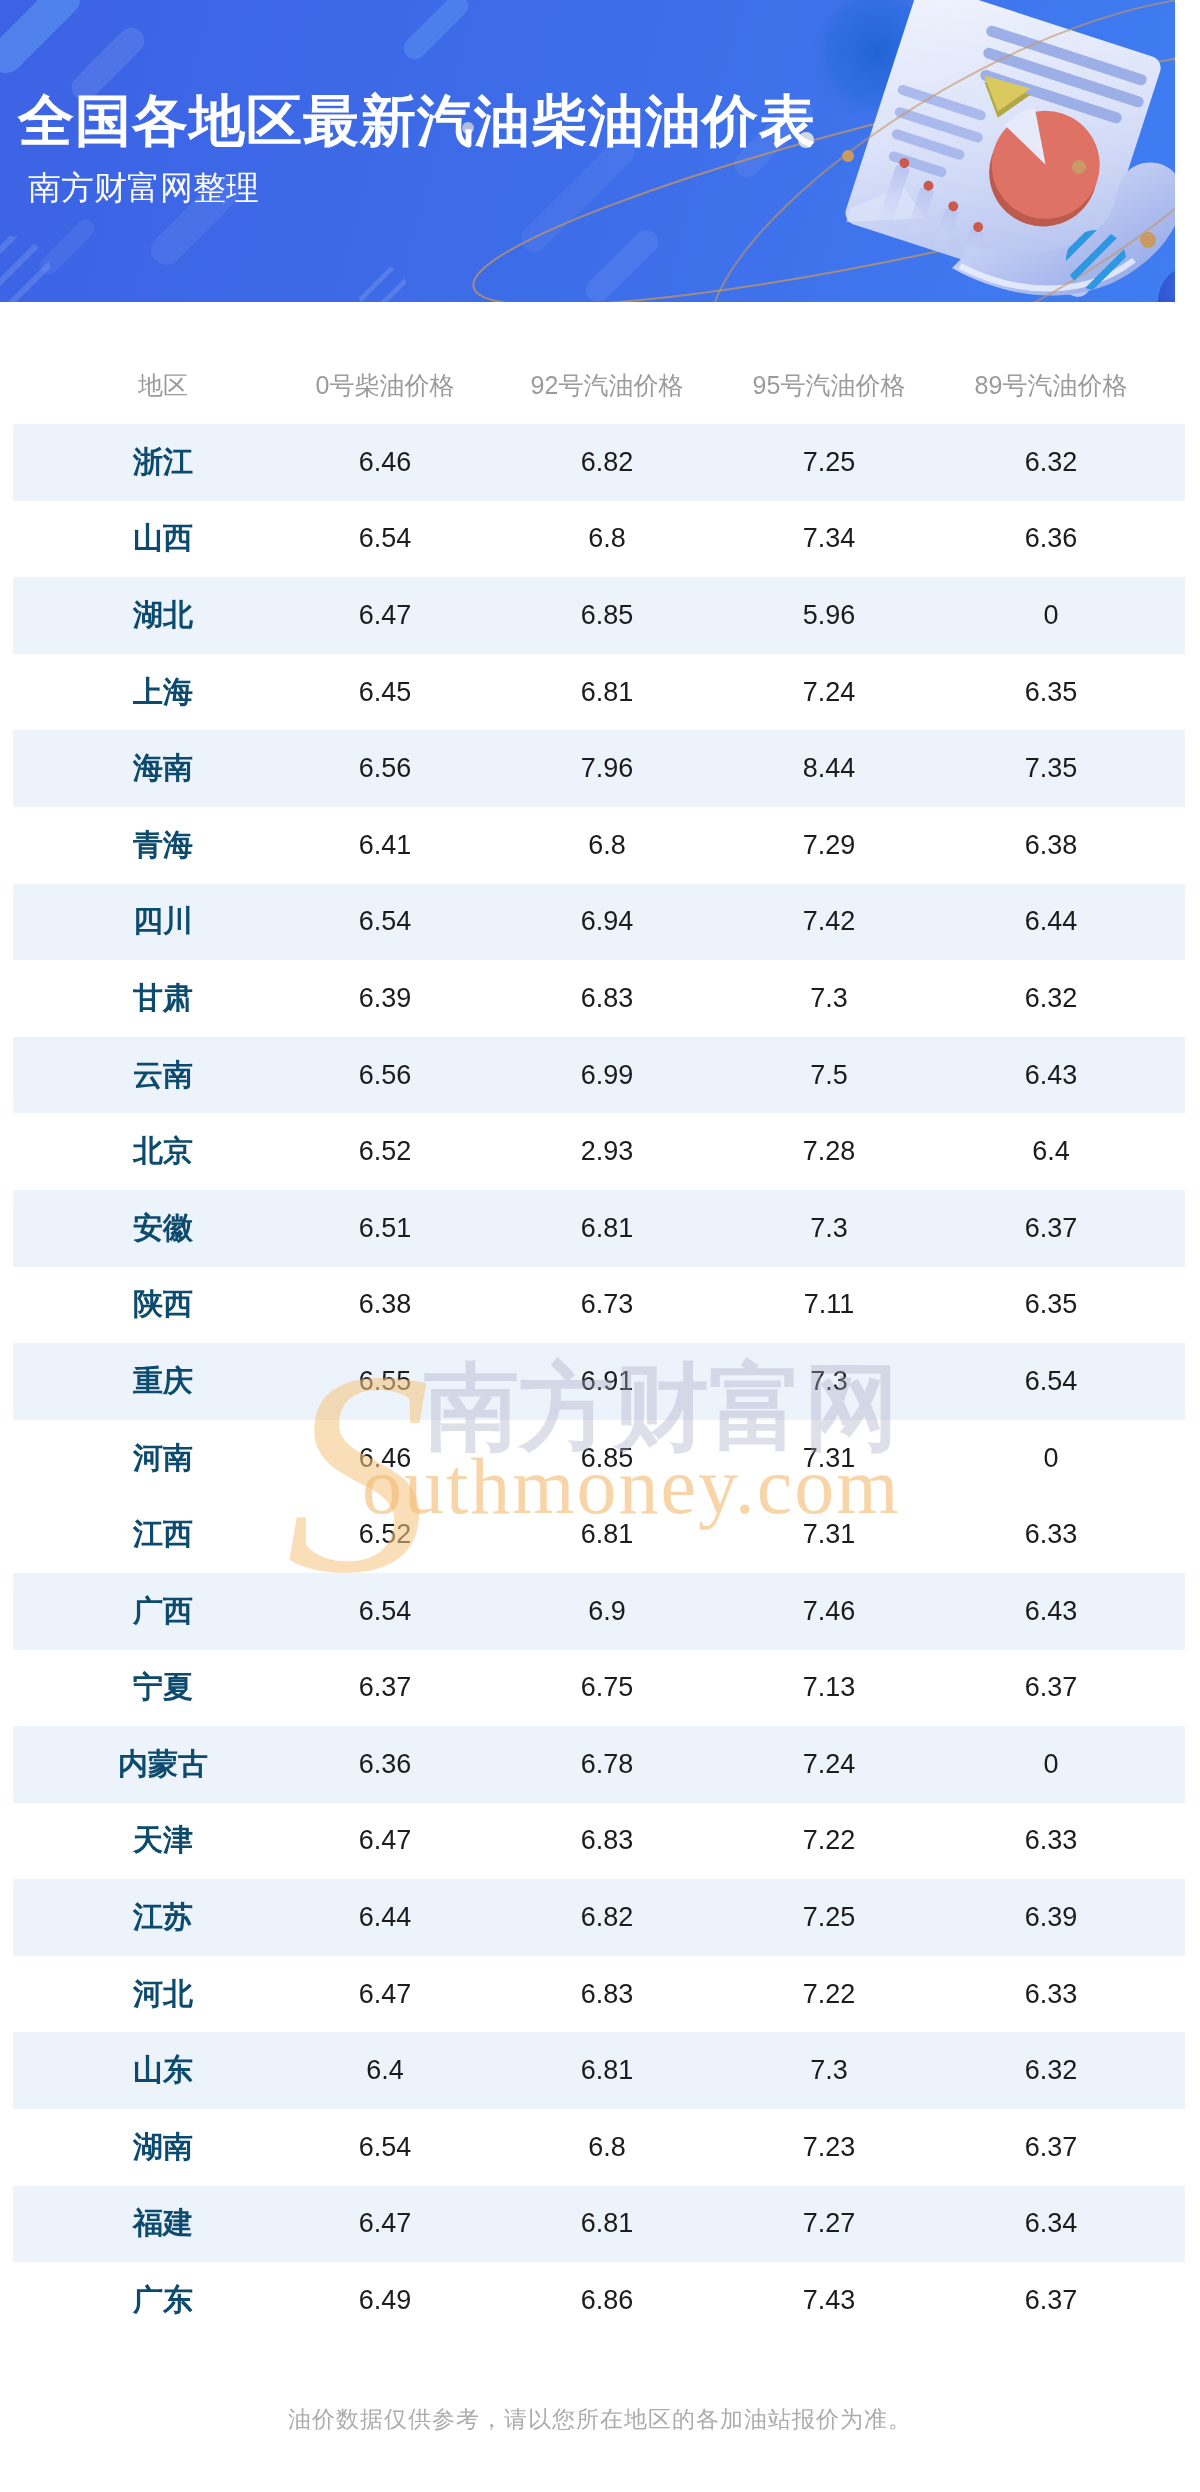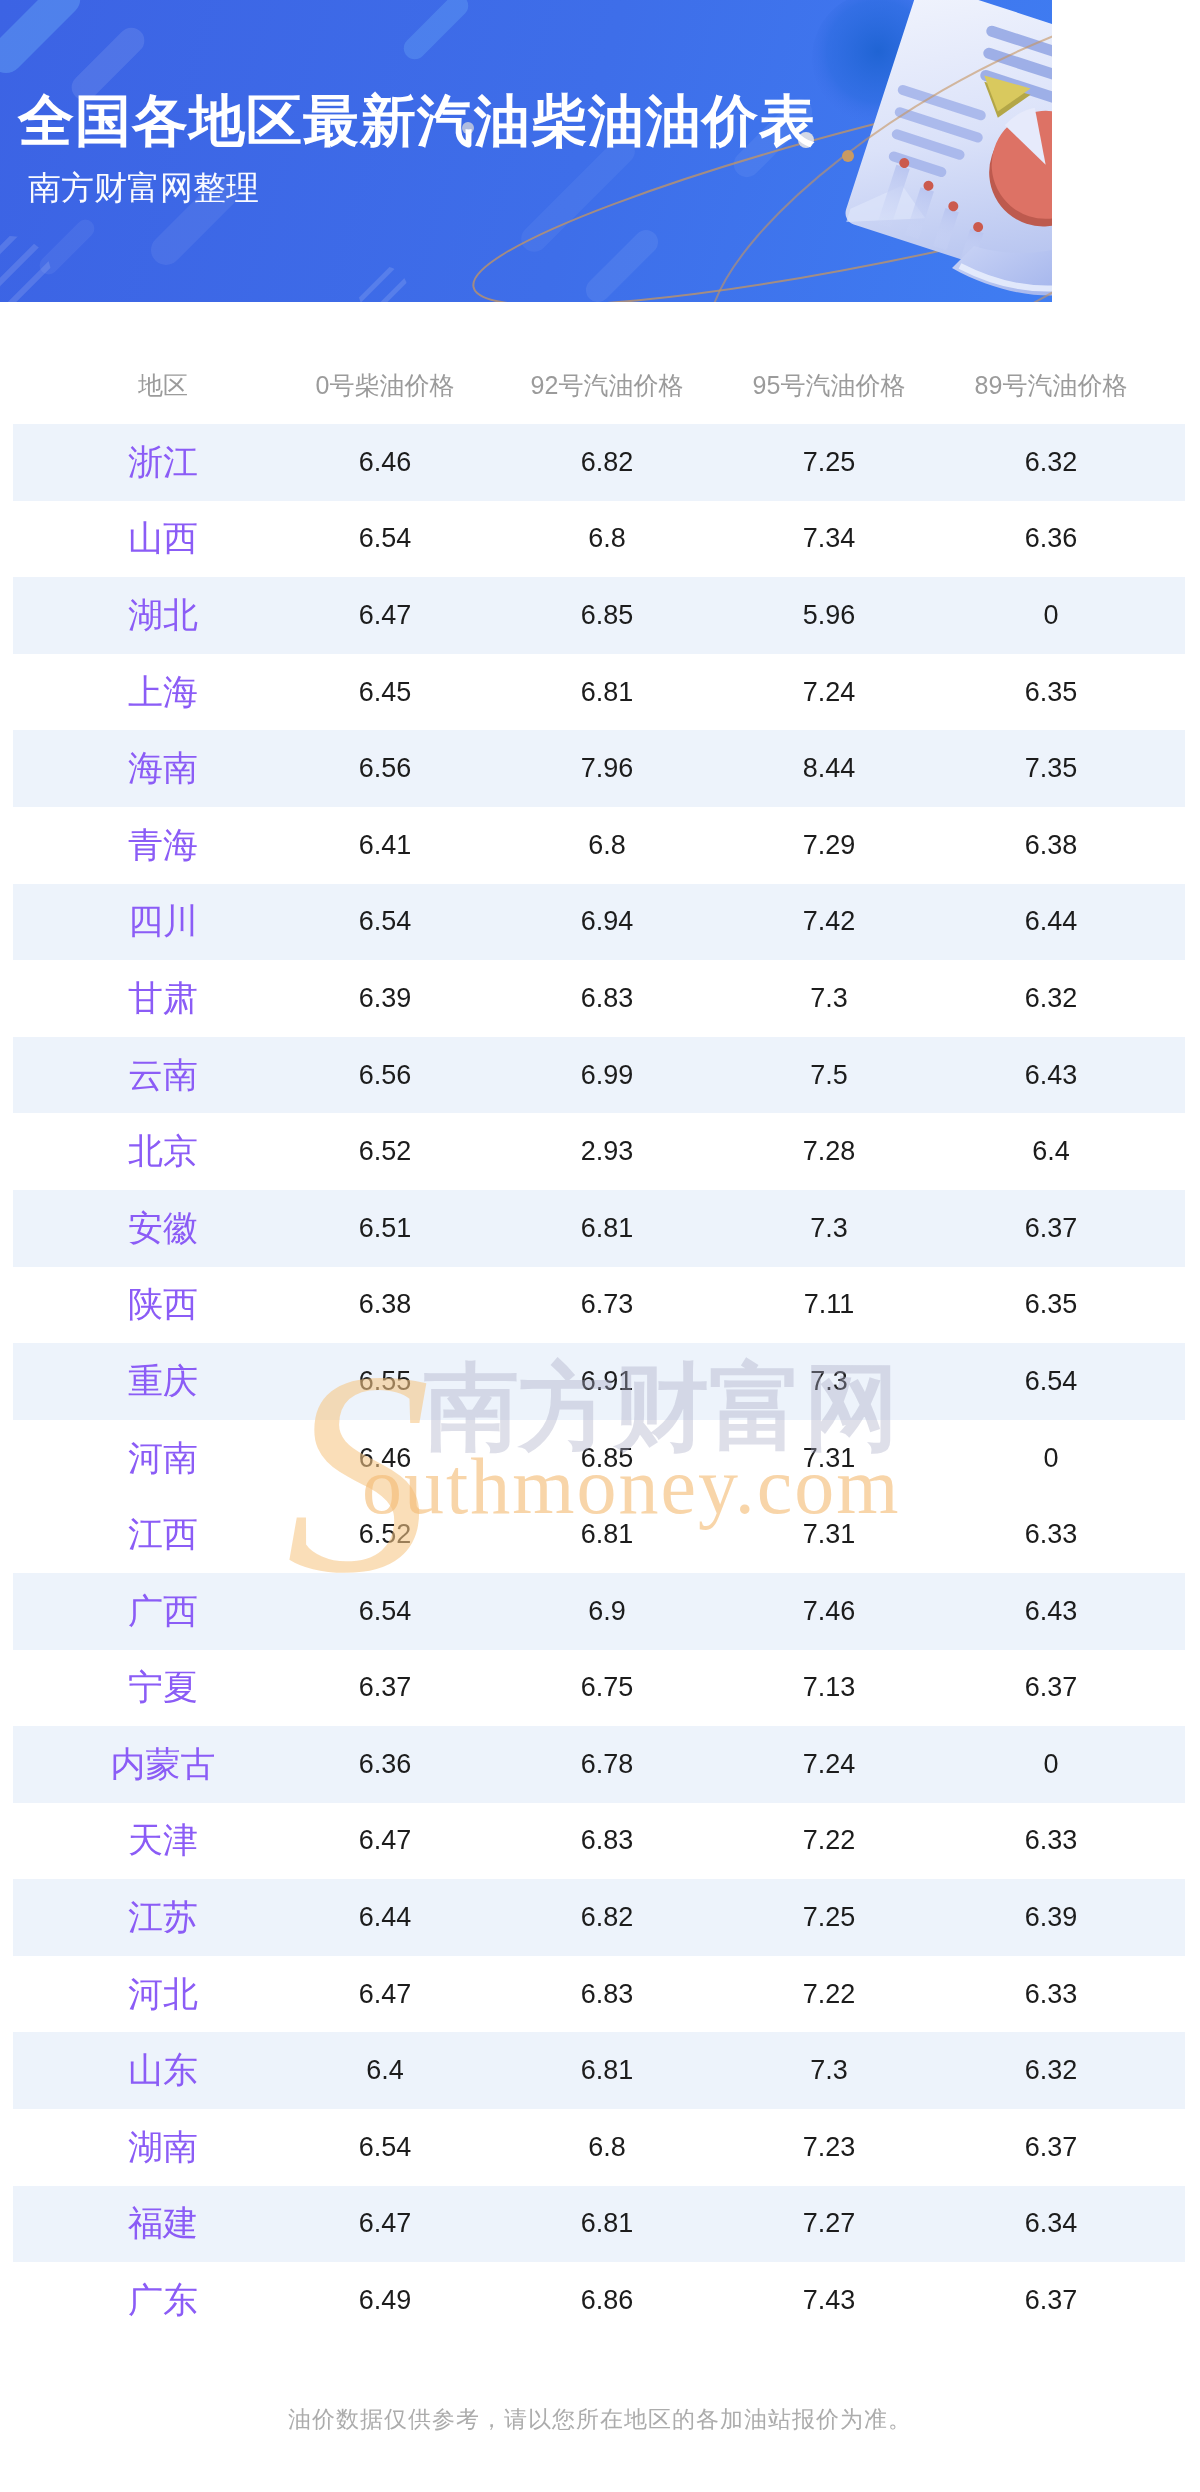--- a/index.html
+++ b/index.html
@@ -2,21 +2,21 @@
 <html><head>
 <meta charset="utf-8">
 <style>
   html,body{margin:0;padding:0;}
   body{
     width:1200px;height:2492px;position:relative;background:#ffffff;
     font-family:"Liberation Sans","DejaVu Sans",sans-serif;overflow:hidden;
   }
   
   .header{
-    position:absolute;top:0;left:0;width:1052px;height:302px;overflow:hidden;
+    position:absolute;top:0;left:0;width:1175px;height:302px;overflow:hidden;
     background:linear-gradient(105deg,#3c63e4 0%,#3e6ee9 55%,#3f7df2 100%);
   }
   .header .decor{position:absolute;top:0;left:0;}
   .title{
     position:absolute;left:18px;top:84px;font-size:56px;font-weight:bold;
     color:#ffffff;letter-spacing:1px;white-space:nowrap;
   }
   .subtitle{
     position:absolute;left:28px;top:166px;font-size:33px;color:rgba(255,255,255,.97);
     white-space:nowrap;
@@ -25,21 +25,21 @@
   .table{position:absolute;top:302px;left:13px;width:1172px;z-index:1;}
   .thead{height:78px;position:relative;background:#ffffff;margin-top:44px;}
   .grid{
     position:absolute;left:39px;top:0;width:1110px;height:100%;
     display:grid;grid-template-columns:repeat(5,222px);align-items:center;
   }
   .grid > div{text-align:center;white-space:nowrap;}
   .th{color:#9b9b9b;font-size:25px;}
   .row{height:76.6px;position:relative;background:#ffffff;}
   .row.alt{background:#edf3fb;}
-  .region{font-size:35px;color:#8b5cf6;}
+  .region{font-size:30px;color:#0c4a6e;font-weight:bold;}
   .num{font-size:27px;color:#1c1c1c;}
   
   .wm{position:absolute;top:0;left:0;width:1200px;height:2492px;pointer-events:none;z-index:2;}
   .wm span{position:absolute;display:block;white-space:nowrap;}
   .wm-s{
     left:286px;top:1328px;font-family:"Liberation Serif","DejaVu Serif",serif;
     font-style:italic;font-size:290px;line-height:1;color:rgba(246,199,132,.58);
   }
   .wm-cn{
     left:424px;top:1356px;font-family:"Liberation Serif","DejaVu Serif",serif;

